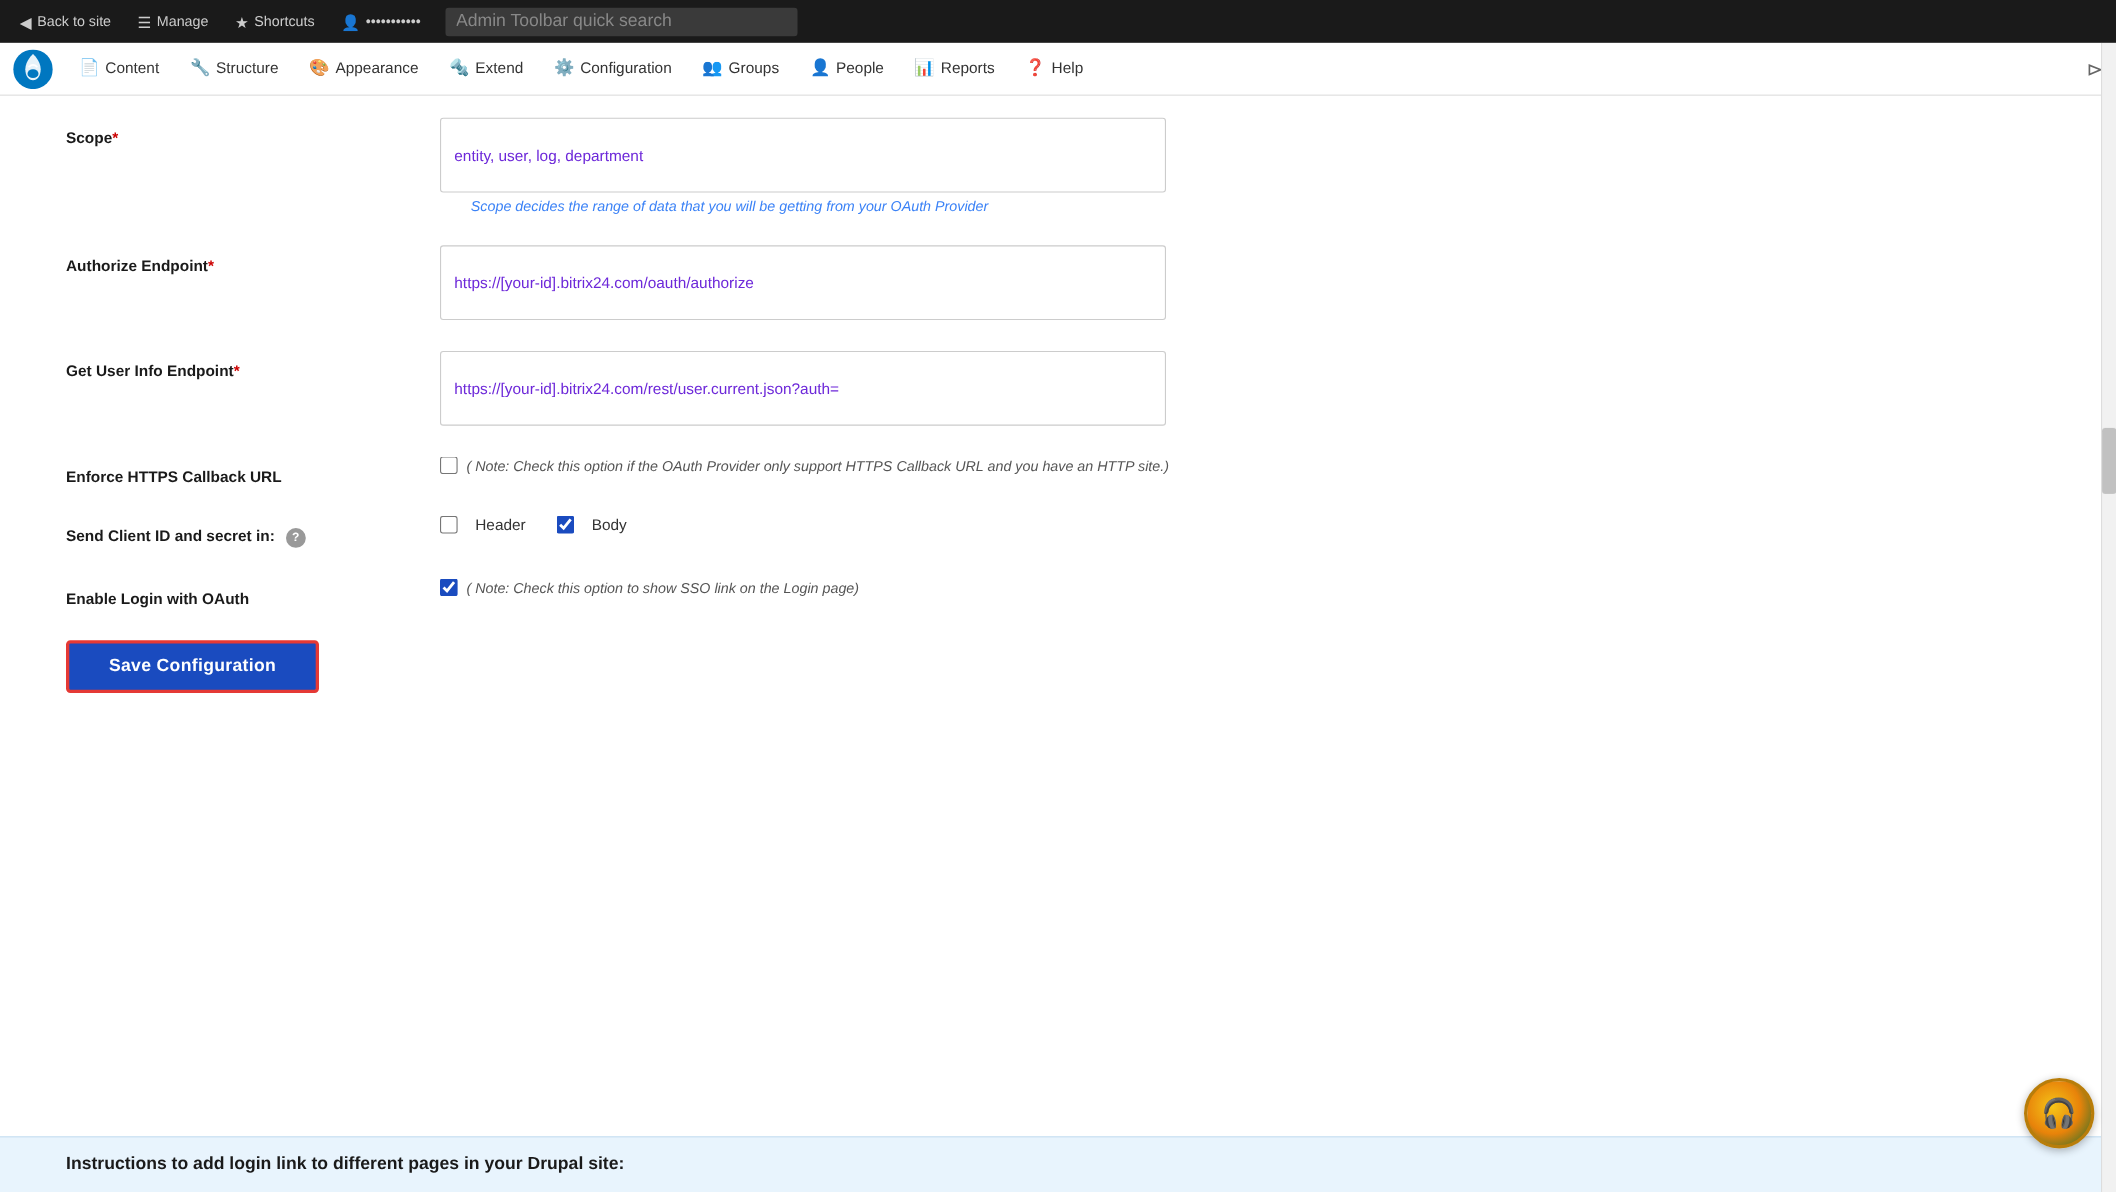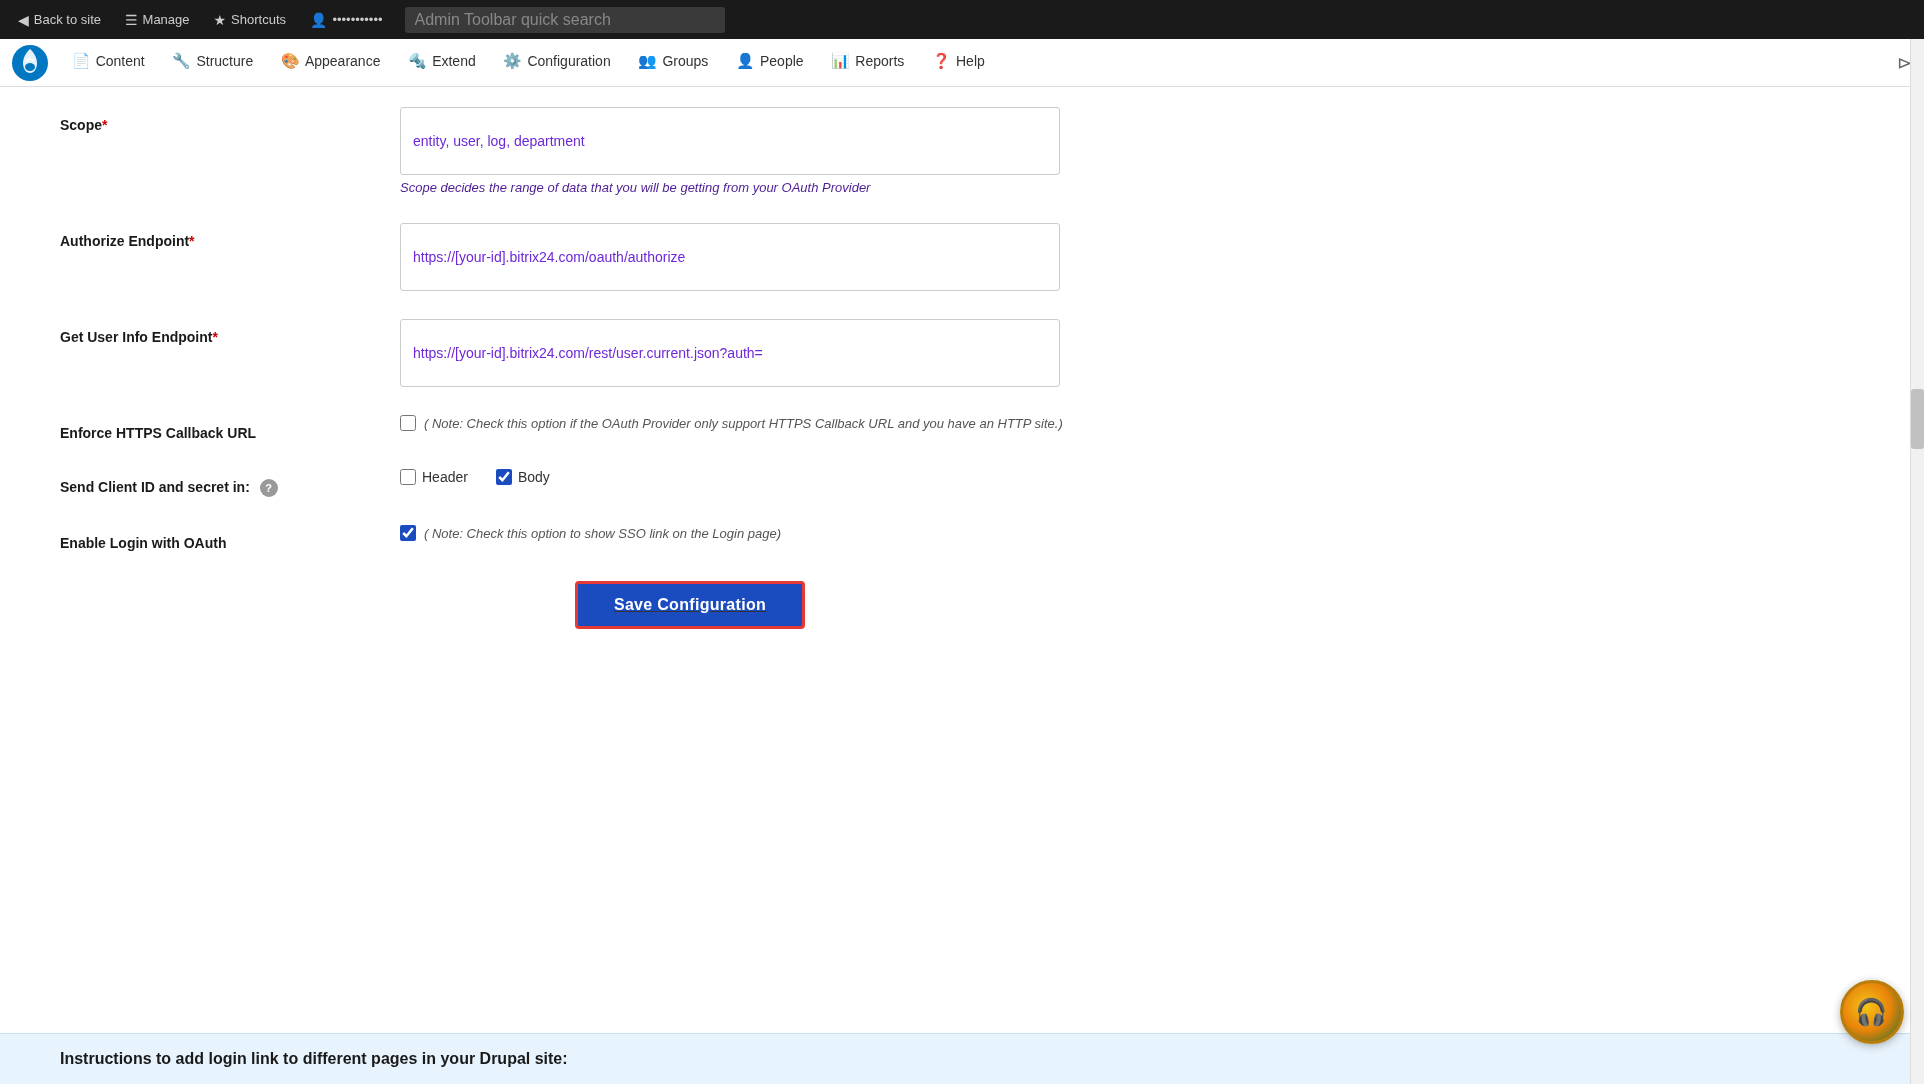--- a/index.html
+++ b/index.html
@@ -125,55 +125,54 @@
       border: 1px solid #ccc;
       border-radius: 3px;
       font-size: 14px;
       color: #6d28d9;
       background: #fff;
       outline: none;
     }
     .form-hint {
       margin-top: 5px;
       font-size: 13px;
-      color: #4c1d95;
+      color: #3b82f6;
       font-style: italic;
+      margin-left: 28px;
     }
 
     
     .checkbox-group {
       display: flex;
       align-items: center;
       gap: 8px;
       margin-bottom: 6px;
       flex-wrap: wrap;
     }
     .checkbox-group .cb-item {
       display: flex;
       align-items: center;
-      gap: 6px;
+      gap: 16px;
       margin-right: 20px;
     }
     .checkbox-group input[type="checkbox"] {
       width: 16px;
       height: 16px;
       cursor: pointer;
     }
     .checkbox-note {
       font-size: 13px;
       color: #555;
       font-style: italic;
     }
 
     
     .save-btn-row {
       display: flex;
-      justify-content: center;
       margin: 30px 0 20px 0;
-      text-decoration: underline;
     }
     .save-btn {
       background: #1a4bbf;
       color: #fff;
       border: 3px solid #e53935;
       padding: 12px 36px;
       font-size: 16px;
       font-weight: bold;
       border-radius: 4px;
       cursor: pointer;

